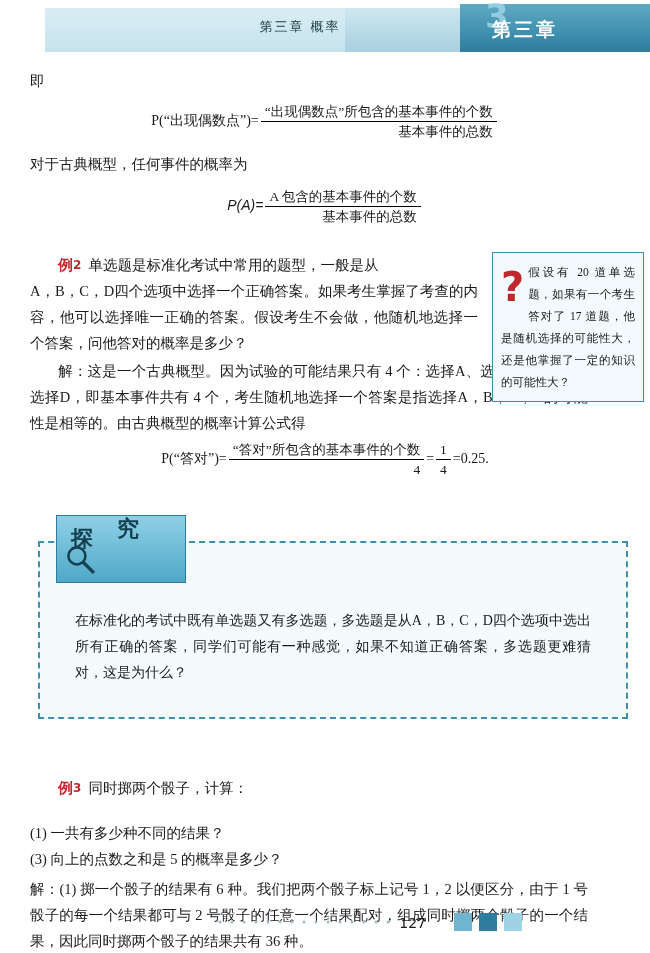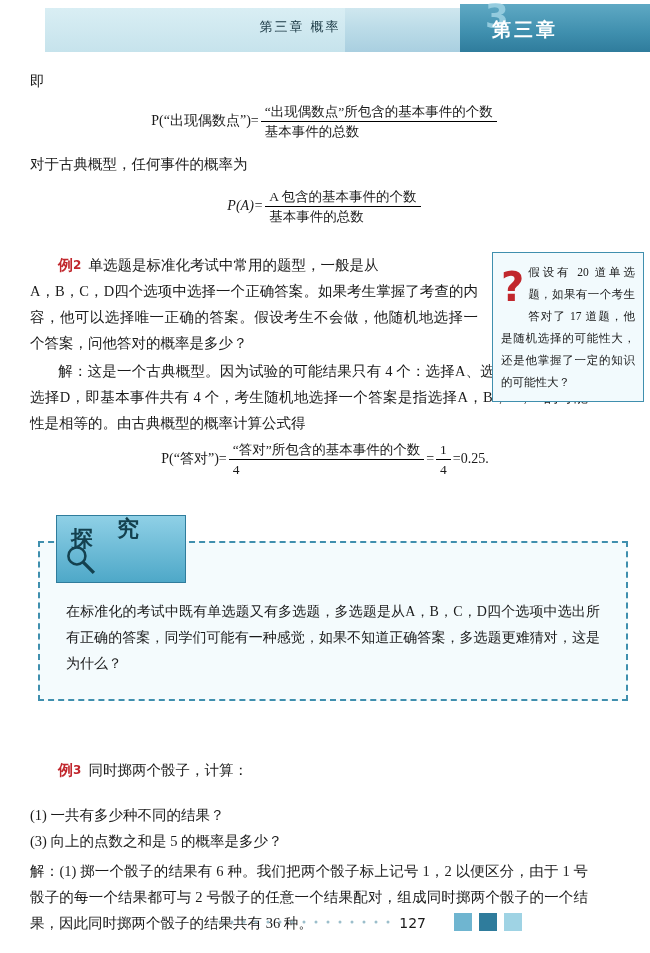--- a/index.html
+++ b/index.html
@@ -49,26 +49,26 @@
   .p{
     font-size:14.5px;line-height:26px;margin:0;
     padding:0 62px 0 30px;text-align:justify;
   }
 
   .formula{
     text-align:center;font-size:14px;margin:8px 0 6px 0;
     font-family:"Liberation Serif", serif;
   }
   .frac{
-    display:inline-block;vertical-align:middle;text-align:left;
+    display:inline-block;vertical-align:middle;text-align:right;
     margin:0 2px;
   }
   .frac .num{display:block;padding:0 4px;border-bottom:1px solid #000;line-height:19px;font-size:13.5px;}
   .frac .den{display:block;padding:0 4px;line-height:19px;font-size:13.5px;}
-  .ital{font-style:italic;font-family:Liberation Serif, serif;}
+  .ital{font-style:italic;font-family:Liberation Sans, sans-serif;}
 
   
   .exmark{
     color:#c1272d;font-weight:bold;font-size:15px;
     font-family:"DejaVu Sans", sans-serif;
   }
   .exnum{font-size:12px;vertical-align:1px;}
 
   
   .sidenote{
@@ -83,21 +83,21 @@
   .sidenote p{
     margin:0;font-size:11.5px;line-height:22px;color:#1a1a1a;text-align:justify;
   }
 
   
   .explore-wrap{position:relative;margin:24px 22px 0 38px;}
   .explore-box{
     border:2px dashed #3f8fae;background:#f4fbfd;
     padding:52px 22px 18px 22px;min-height:60px;box-sizing:border-box;
   }
-  .explore-box p{margin:4px;font-size:14px;line-height:26px;text-align:justify;}
+  .explore-box p{margin:13px;font-size:14px;line-height:26px;text-align:justify;}
   .explore-badge{
     position:absolute;left:18px;top:-26px;width:128px;height:66px;
     background:linear-gradient(180deg,#8fd0e6 0%,#4ea8c8 100%);
     border:1px solid #2f7c9c;
   }
   .explore-badge .lbl{
     position:absolute;left:14px;top:8px;font-size:22px;color:#14414f;
     font-weight:bold;font-family:"DejaVu Sans",sans-serif;letter-spacing:2px;
   }
   .explore-badge .lbl2{

